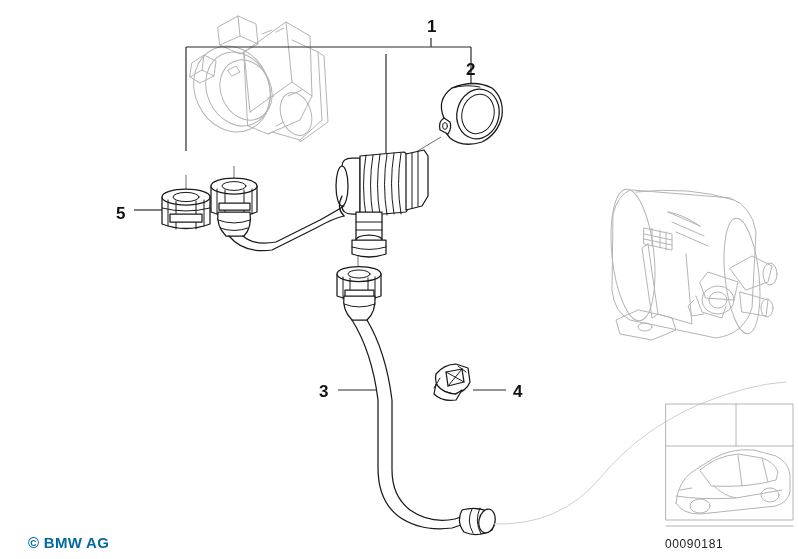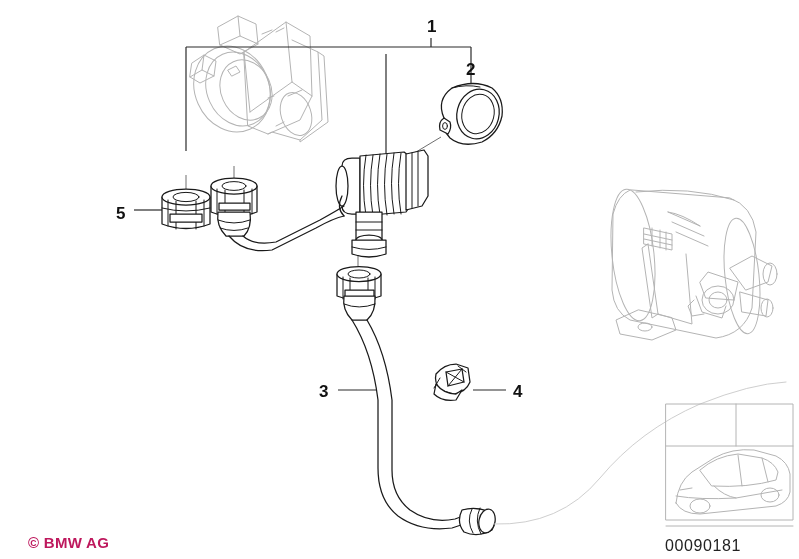--- a/index.html
+++ b/index.html
@@ -34,31 +34,31 @@
     line-height: 1;
     user-select: none;
   }
   #copyright {
     position: absolute;
     left: 28px;
     top: 534px;
     font-family: "Liberation Sans", sans-serif;
     font-size: 15px;
     font-weight: bold;
-    color: #be185d;
+    color: #0369a1;
     letter-spacing: 0.3px;
     white-space: nowrap;
     text-align: center;
   }
   #part-number {
     position: absolute;
     left: 665px;
     top: 537px;
     font-family: "Liberation Sans", sans-serif;
-    font-size: 16px;
+    font-size: 12px;
     font-weight: normal;
     color: #222222;
     letter-spacing: 0.6px;
     white-space: nowrap;
   }
 </style>
 </head>
 <body>
 
 <div id="page">

